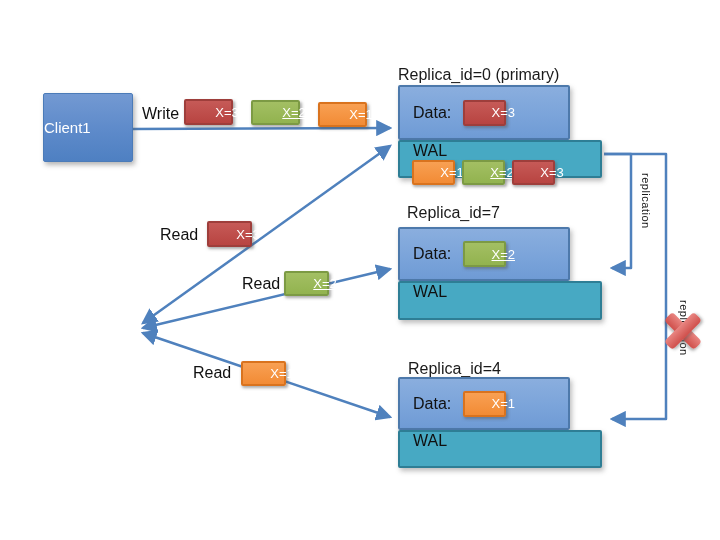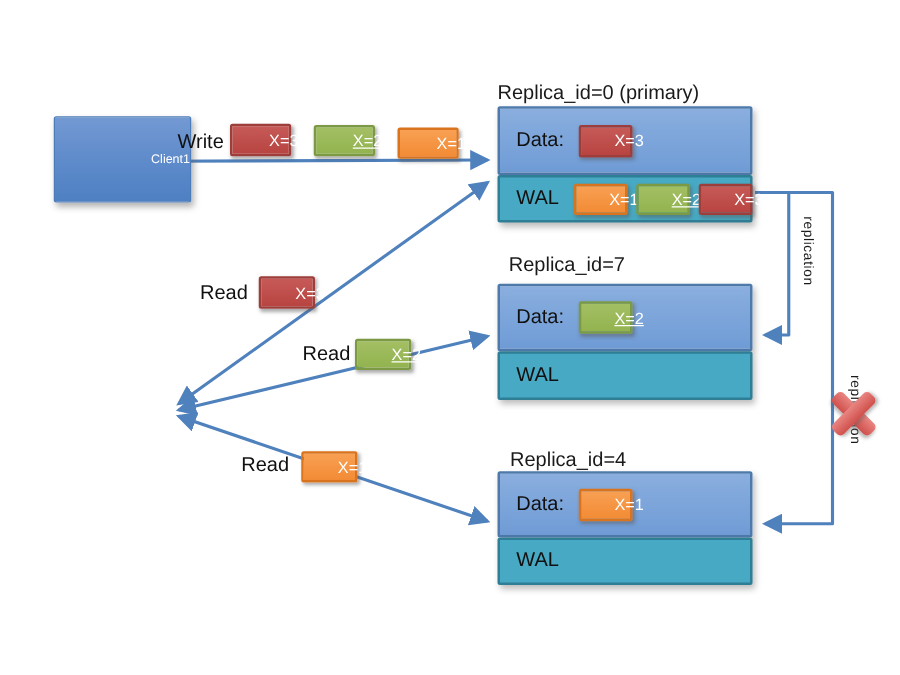--- a/index.html
+++ b/index.html
@@ -8,39 +8,39 @@
     font-family:"Liberation Sans",sans-serif;color:#111;
   }
   #wires{position:absolute;left:0;top:0;width:720px;height:540px;z-index:1;}
 
   
   .client-box{
     position:absolute;width:88px;height:67px;z-index:2;
     background:linear-gradient(180deg,#7399d2 0%,#5d8aca 55%,#4e80c2 100%);
     border:1px solid #4b7bb8;border-radius:2px;
     box-shadow:2px 3px 5px rgba(90,90,90,.45);
-    display:flex;align-items:center;justify-content:flex-end;
-    color:#fff;font-size:10px;padding-left:20px;
+    display:flex;align-items:center;justify-content:flex-start;
+    color:#fff;font-size:15px;
   }
   .replica-title{
     position:absolute;z-index:2;font-size:16px;color:#1a1a1a;white-space:nowrap;
   }
   .data-box{
-    position:absolute;width:204px;z-index:2;box-sizing:border-box;
+    position:absolute;width:172px;z-index:2;box-sizing:border-box;
     background:linear-gradient(180deg,#8aaede 0%,#7ba4da 55%,#6f9bd5 100%);
     border:2px solid #4d79ab;border-radius:2px;
     box-shadow:2px 3px 5px rgba(90,90,90,.4);
     display:flex;align-items:center;
   }
   .wal-box{
     position:absolute;width:204px;z-index:2;box-sizing:border-box;
     background:#47a9c3;
     border:2px solid #2e7e95;border-radius:2px;
     box-shadow:2px 3px 5px rgba(90,90,90,.4);
-    display:flex;align-items:center;
+    display:flex;align-items:flex-start;flex-direction:column;
   }
   .row-label{font-size:16px;color:#101010;margin-left:13px;}
 
   
   .badge{
     box-sizing:border-box;z-index:3;
     display:flex;align-items:center;justify-content:center;
     color:#fff;font-size:13px;border-radius:2px;
     box-shadow:1.5px 2px 3px rgba(90,90,90,.5);
     padding-left:37px;

